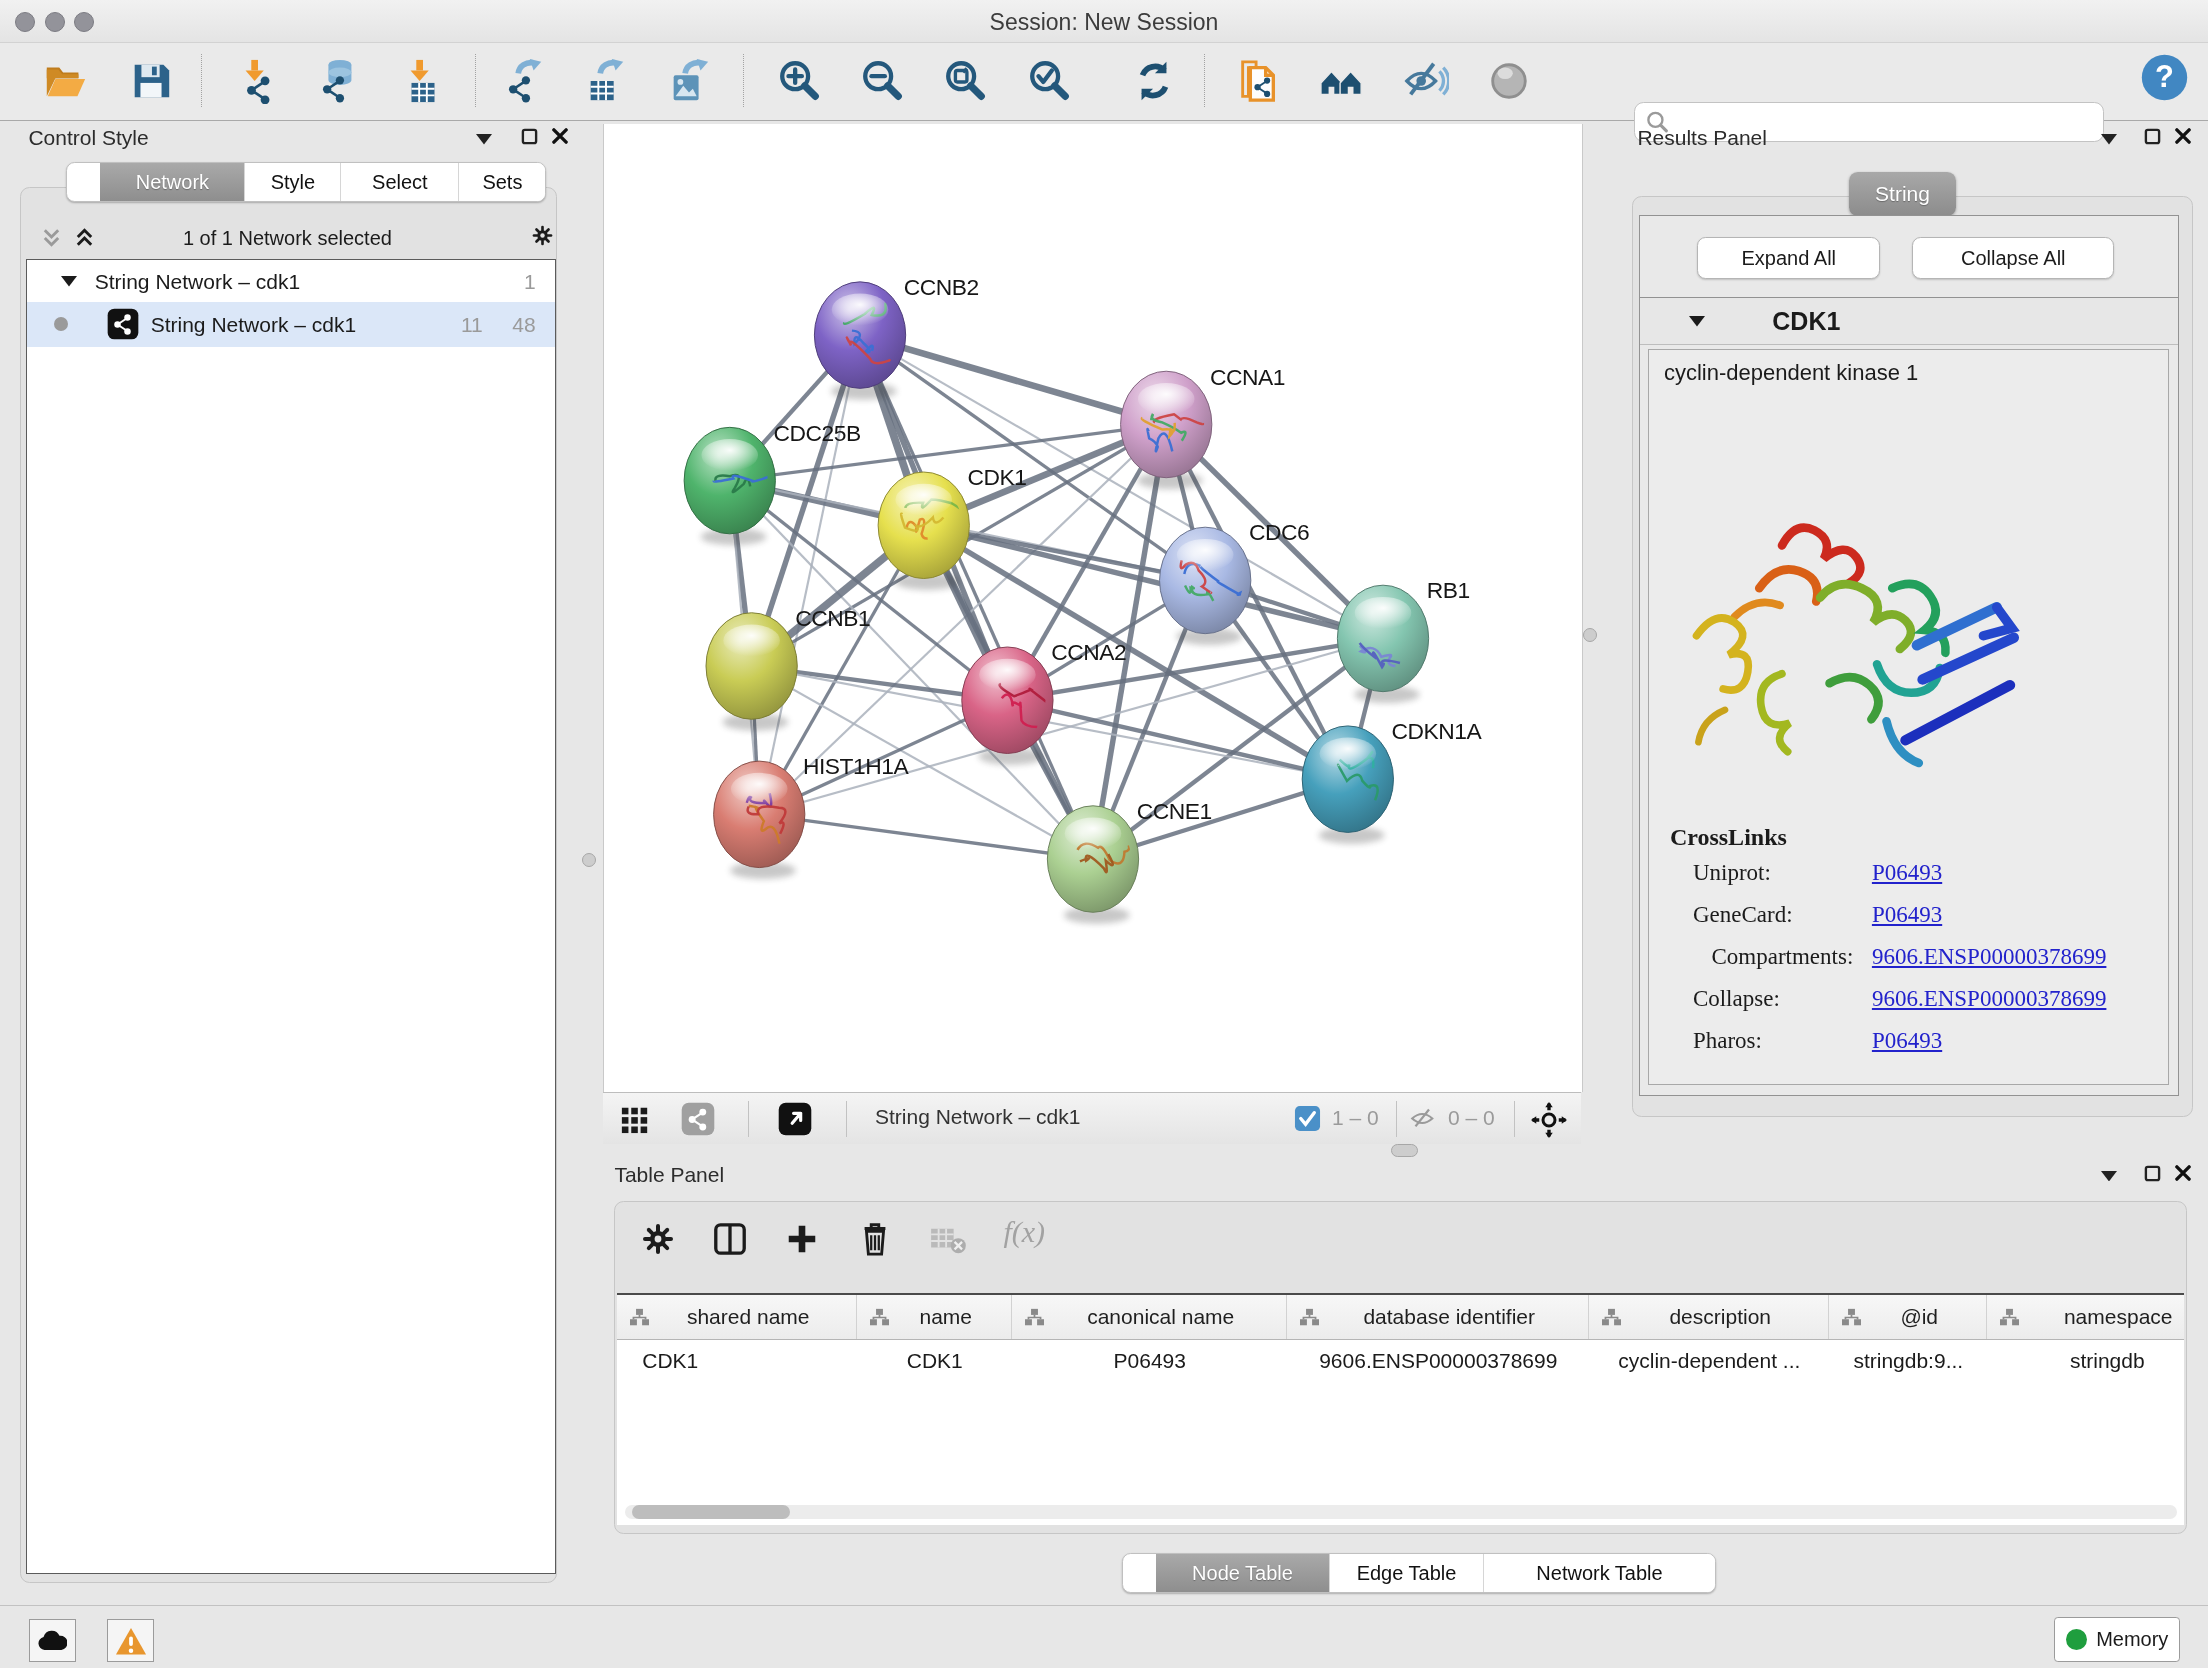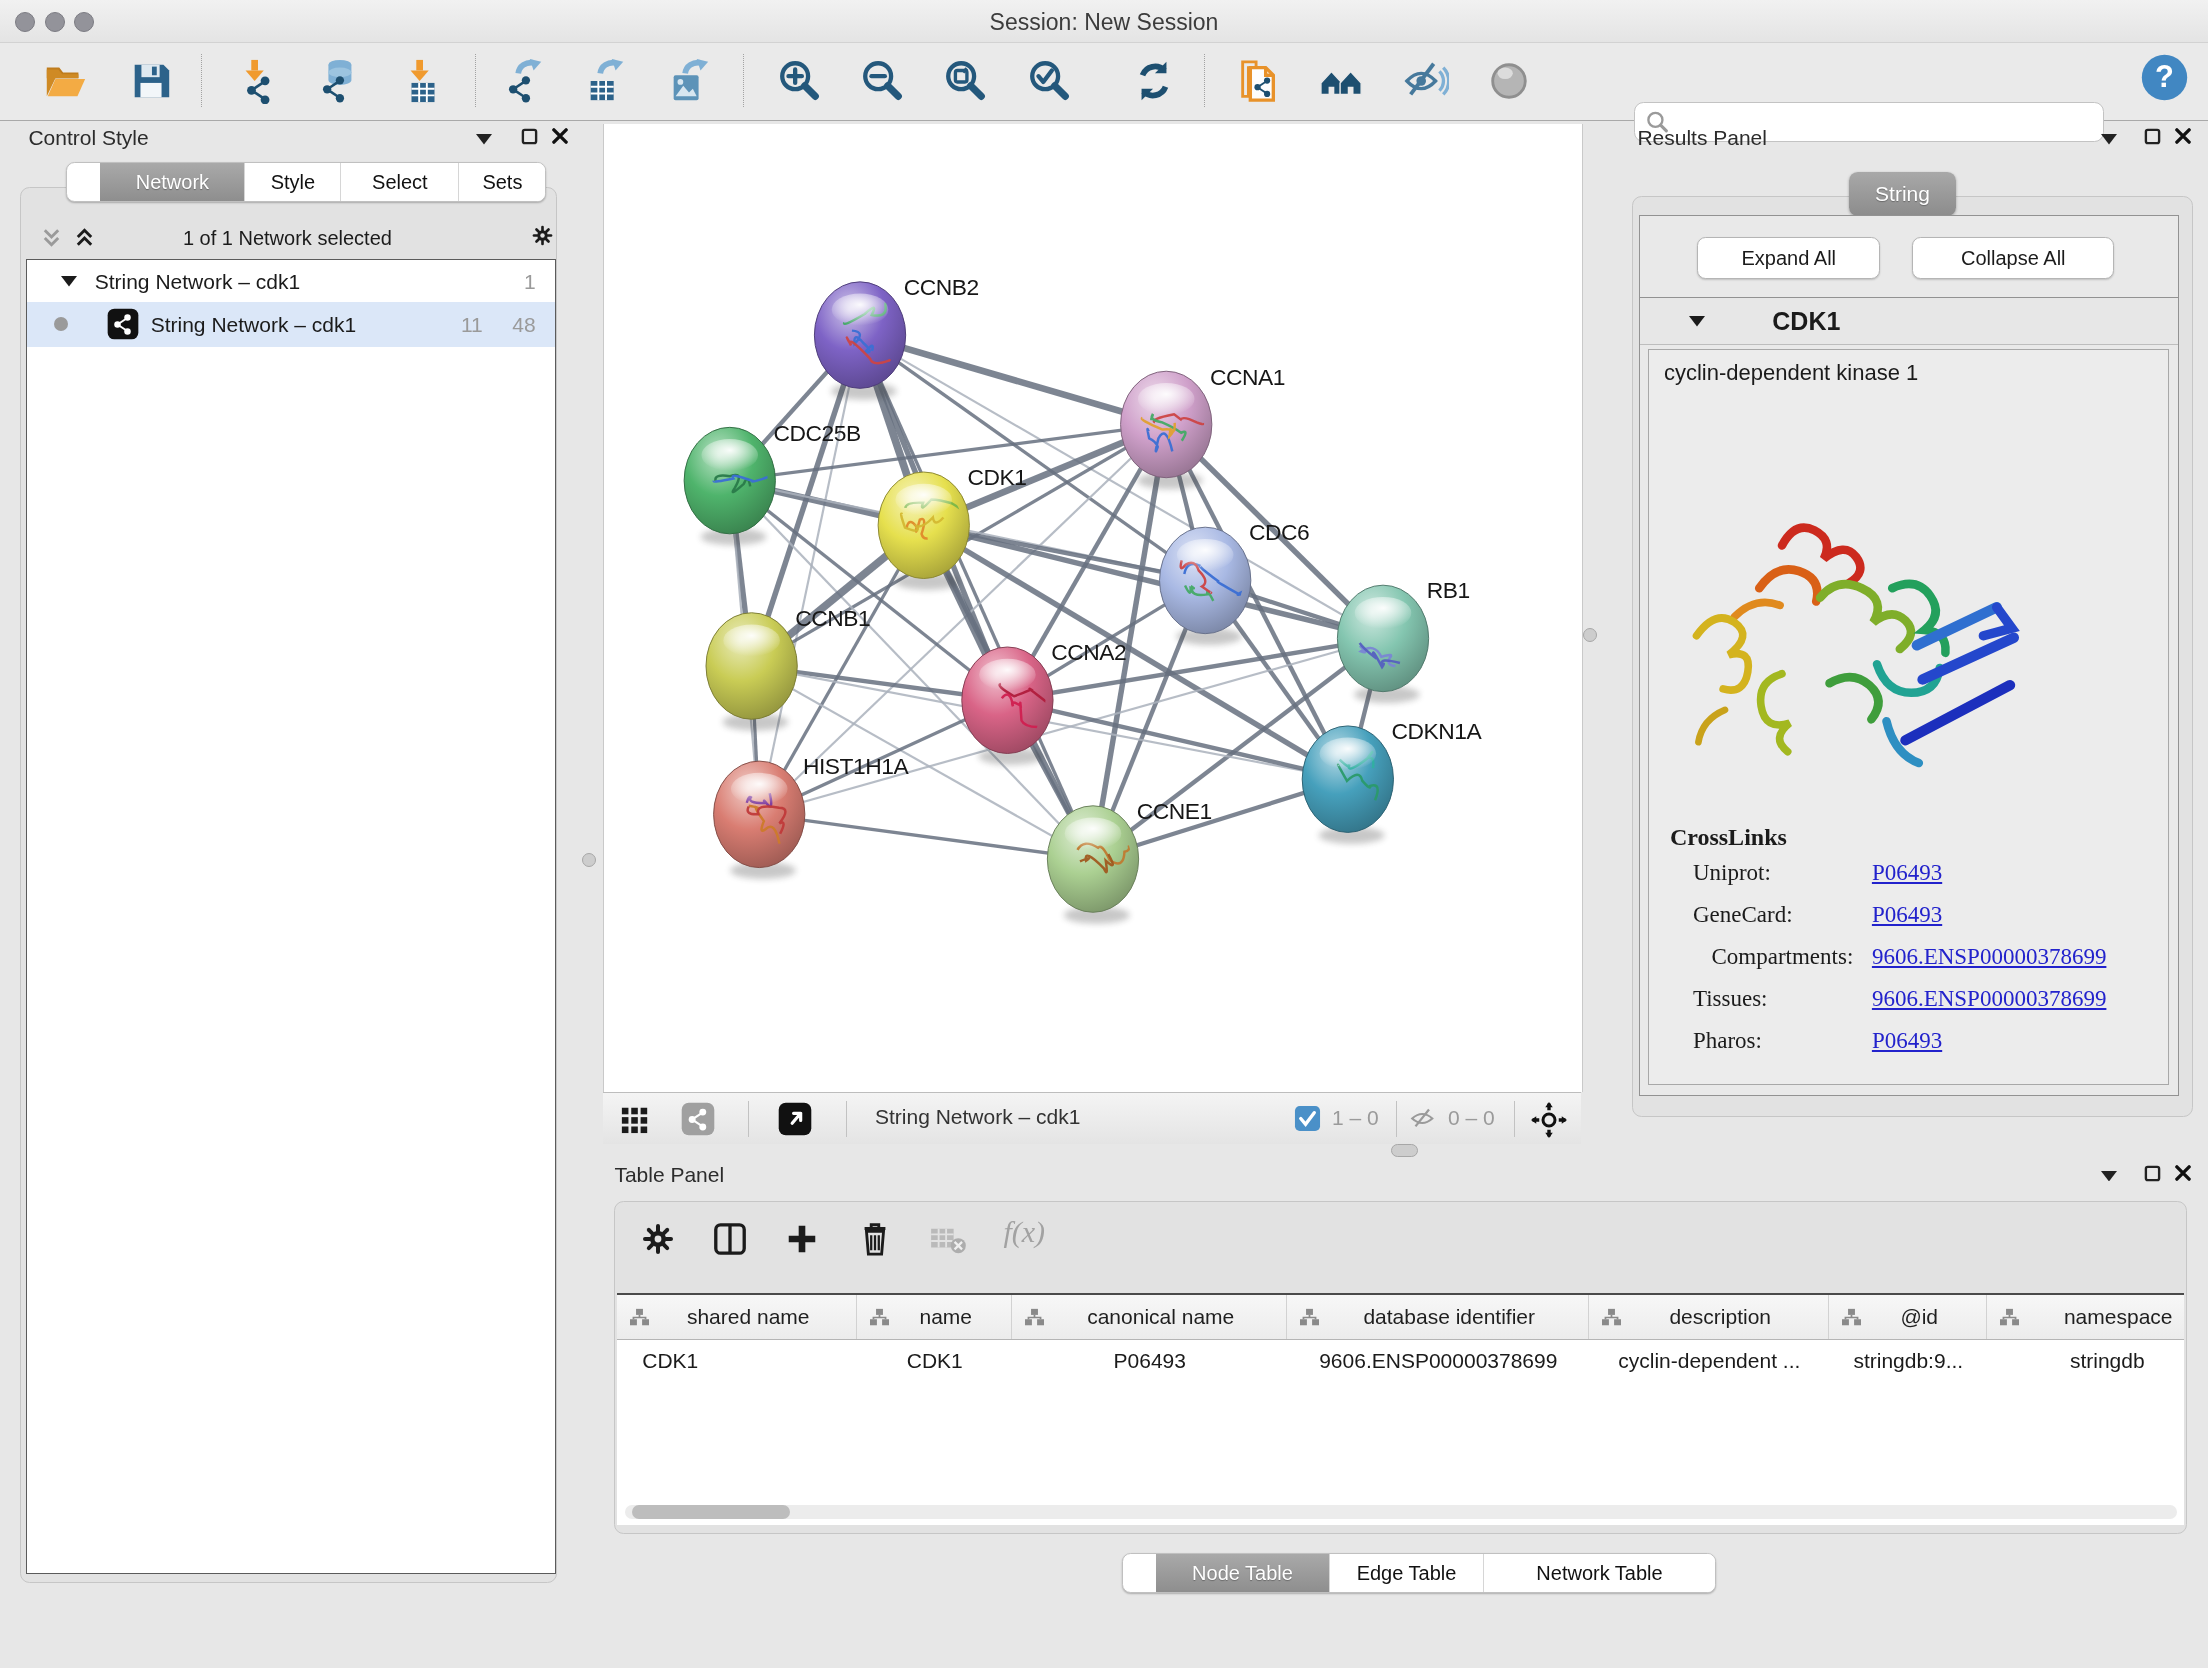--- a/index.html
+++ b/index.html
@@ -741,21 +741,21 @@
             </div>
             <div class="serif" style="display: flex; font-size: 23px; margin-bottom: 16px;">
               <span style="width: 179px;">GeneCard:</span>
               <span class="link">P06493</span>
             </div>
             <div class="serif" style="display: flex; font-size: 23px; margin-bottom: 16px;">
               <span style="width: 179px; text-align: center;">Compartments:</span>
               <span class="link">9606.ENSP00000378699</span>
             </div>
             <div class="serif" style="display: flex; font-size: 23px; margin-bottom: 16px;">
-              <span style="width: 179px;">Tissues:</span>
+              <span style="width: 179px;">Collapse:</span>
               <span class="link">9606.ENSP00000378699</span>
             </div>
             <div class="serif" style="display: flex; font-size: 23px; margin-bottom: 16px;">
               <span style="width: 179px;">Pharos:</span>
               <span class="link">P06493</span>
             </div>
           </div>
       </div>
     </div>
   </div>
@@ -877,15 +877,33 @@
       </div>
     </div>
 
     <div class="abs seggroup" style="left:519px;top:398px;height:38px" id="table-tabs">
         <div class="seg sel" style="width: 174px;">Node Table</div>
         <div class="seg" style="width: 154px;">Edge Table</div>
         <div class="seg" style="width: 231px;">Network Table</div>
       </div>
   </div>
 
+  <div class="abs statusbar">
+    <div class="sqbtn" style="left:28.5px">
+      <svg width="30" height="23" viewBox="0 0 32 24">
+        <path d="M8 22a7 7 0 0 1-1-13.8A9 9 0 0 1 24 7a6.5 6.5 0 0 1 2 15z" fill="#111"></path>
+        </svg>
+    </div>
+    <div class="sqbtn" style="left:107px">
+      <svg width="32" height="28.5" viewBox="0 0 34 30">
+        <path d="M17 1l16 28H1z" fill="#e8962e"></path>
+        <rect x="15" y="10" width="4" height="10" rx="2" fill="#fff"></rect>
+          <circle cx="17" cy="25" r="2.4" fill="#fff"></circle>
+        </svg>
+    </div>
+    <div class="abs btn" style="left:2054px;top:11.4px;width:124px;height:43px;border-radius:3.8px;border:1.9px solid #9b9b9b;box-shadow:none">
+      <span style="width:21px;height:21px;border-radius:50%;background:#1f9e3e;margin-right:9.5px"></span>
+      <span>Memory</span>
+    </div>
+  </div>
 
 </div>
 
 
 </body></html>

